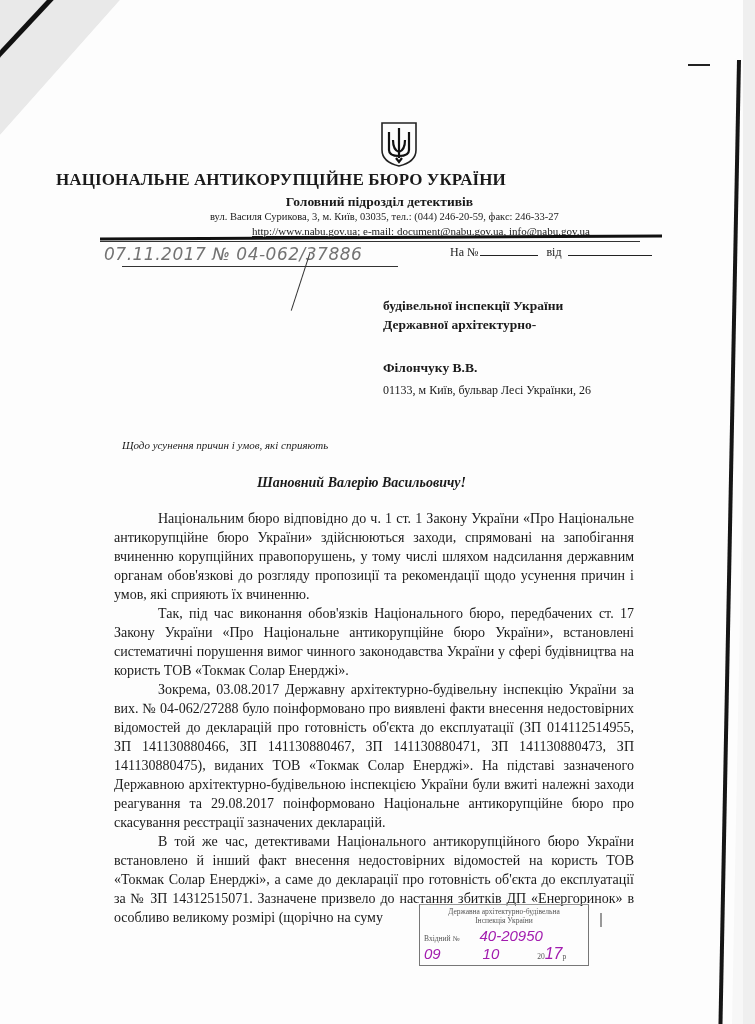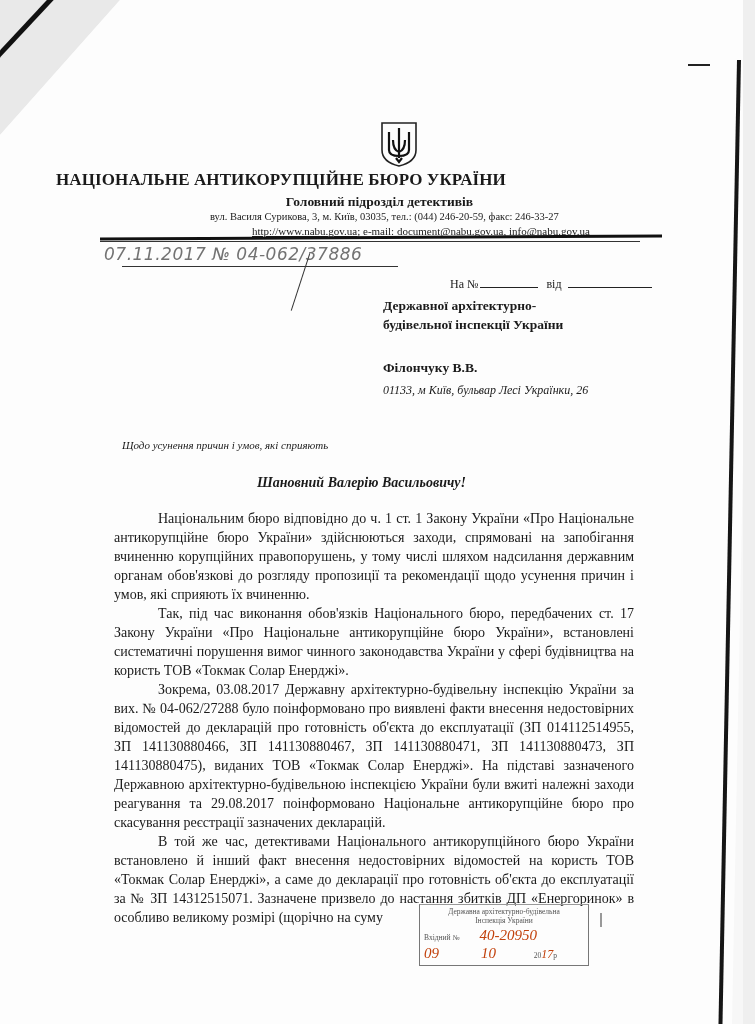--- a/index.html
+++ b/index.html
@@ -50,28 +50,28 @@
   .weblinks .u { text-decoration: underline; }
   .rule-thick { position: absolute; left: 100px; top: 236px; width: 562px; height: 3px; background: #111; transform: rotate(-0.3deg); }
   .rule-thin { position: absolute; left: 100px; top: 241px; width: 540px; height: 1px; background: #333; }
 
   .outgoing {
     position: absolute; left: 104px; top: 244px; font-family: "DejaVu Sans", sans-serif;
     font-style: italic; font-size: 17px; color: #737373; white-space: nowrap; letter-spacing: 0.5px; text-align: center;
   }
   .outgoing .line { position: absolute; left: 18px; top: 22px; width: 276px; height: 1px; background: #333; }
   .slash-mark { position: absolute; left: 300px; top: 252px; width: 1px; height: 60px; background: #333; transform: rotate(18deg); }
-  .on-no { position: absolute; left: 450px; top: 245px; font-size: 12px; white-space: nowrap; margin-top: 32px; }
+  .on-no { position: absolute; left: 450px; top: 245px; font-size: 12px; white-space: nowrap; }
   .on-no .blank { display: inline-block; width: 58px; border-bottom: 1px solid #222; margin: 0 8px 0 2px; }
   .on-no .blank2 { display: inline-block; width: 84px; border-bottom: 1px solid #222; margin-left: 6px; }
 
   
   .addressee { position: absolute; left: 383px; top: 296px; font-weight: bold; font-size: 13.5px; line-height: 19px; }
   .addressee-name { position: absolute; left: 383px; top: 360px; font-weight: bold; font-size: 13.5px; }
-  .addressee-addr { position: absolute; left: 383px; top: 383px; font-size: 12px; white-space: nowrap; font-style: italic; }
+  .addressee-addr { position: absolute; left: 383px; top: 383px; font-size: 12px; white-space: nowrap; }
 
   .subject {
     position: absolute; left: 122px; top: 437px; font-style: italic; font-size: 11px; line-height: 17px;
   }
   .salutation {
     position: absolute; left: 257px; top: 475px; font-style: italic; font-weight: bold; font-size: 14px;
   }
 
   .body-text {
     position: absolute; left: 114px; top: 509px; width: 520px;
@@ -79,21 +79,21 @@
   }
   .body-text p { margin: 0; text-indent: 44px; }
 
   
   .stamp {
     position: absolute; left: 419px; top: 904px; width: 168px; height: 60px;
     border: 1px solid #777; border-top-color: #999; font-size: 7.5px; color: #555;
   }
   .stamp .st-head { text-align: center; line-height: 9px; padding-top: 2px; }
   .stamp .st-row { position: absolute; left: 4px; white-space: nowrap; }
-  .stamp .hw { font-family: Liberation Serif, serif; font-style: italic; font-size: 15px; color: #c2410c; margin-top: 8px; }
+  .stamp .hw { font-family: Liberation Sans, sans-serif; font-style: italic; font-size: 15px; color: #a21caf; margin-top: 8px; }
   .stamp-side-mark { position: absolute; left: 600px; top: 913px; width: 2px; height: 14px; background: #999; }
 </style>
 </head>
 <body>
 
 <div class="scan-bg"></div>
 <div class="corner-fold"></div>
 <div class="paper"></div>
 <div class="corner-line"></div>
 <div class="right-strip"></div>
@@ -117,22 +117,22 @@
 <div class="outgoing">
   <span>07.11.2017 № 04-062/37886</span>
   <div class="line"></div>
 </div>
 <div class="slash-mark"></div>
 <div class="on-no">
   <span>На №</span><span class="blank"></span><span>від</span><span class="blank2"></span>
 </div>
 
 <div class="addressee">
+  <div>будівельної інспекції України</div>
   <div>Державної архітектурно-</div>
-  <div>будівельної інспекції України</div>
 </div>
 <div class="addressee-name">Філончуку В.В.</div>
 <div class="addressee-addr">01133, м Київ, бульвар Лесі Українки, 26</div>
 
 <div class="subject">
   <div>Щодо усунення причин і умов, які сприяють</div>
 </div>
 
 <div class="salutation">Шановний Валерію Васильовичу!</div>
 
@@ -148,16 +148,16 @@
     <div>Державна архітектурно-будівельна</div>
     <div>Інспекція України</div>
   </div>
   <div class="st-row" style="top:22px;">
     <span>Вхідний №</span>
     <span class="hw" style="margin-left:18px;">40-20950</span>
   </div>
   <div class="st-row" style="top:40px;">
     <span class="hw">09</span>
     <span class="hw" style="margin-left:40px;">10</span>
-    <span style="margin-left:36px;">20</span><span class="hw" style="font-size:12px;">17</span><span>р</span>
+    <span style="margin-left:36px;">20</span><span class="hw" style="font-size:16px;">17</span><span>р</span>
   </div>
 </div>
 <div class="stamp-side-mark"></div>
 
 </body></html>

